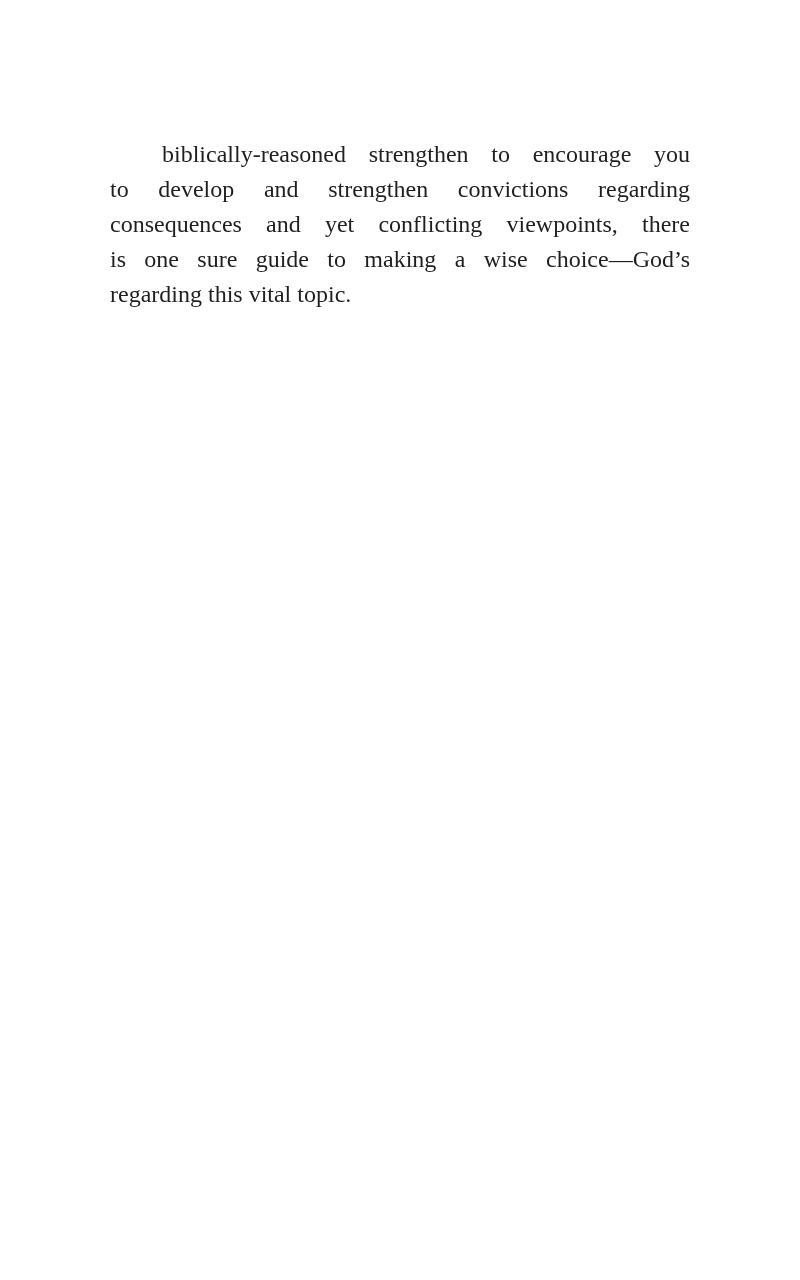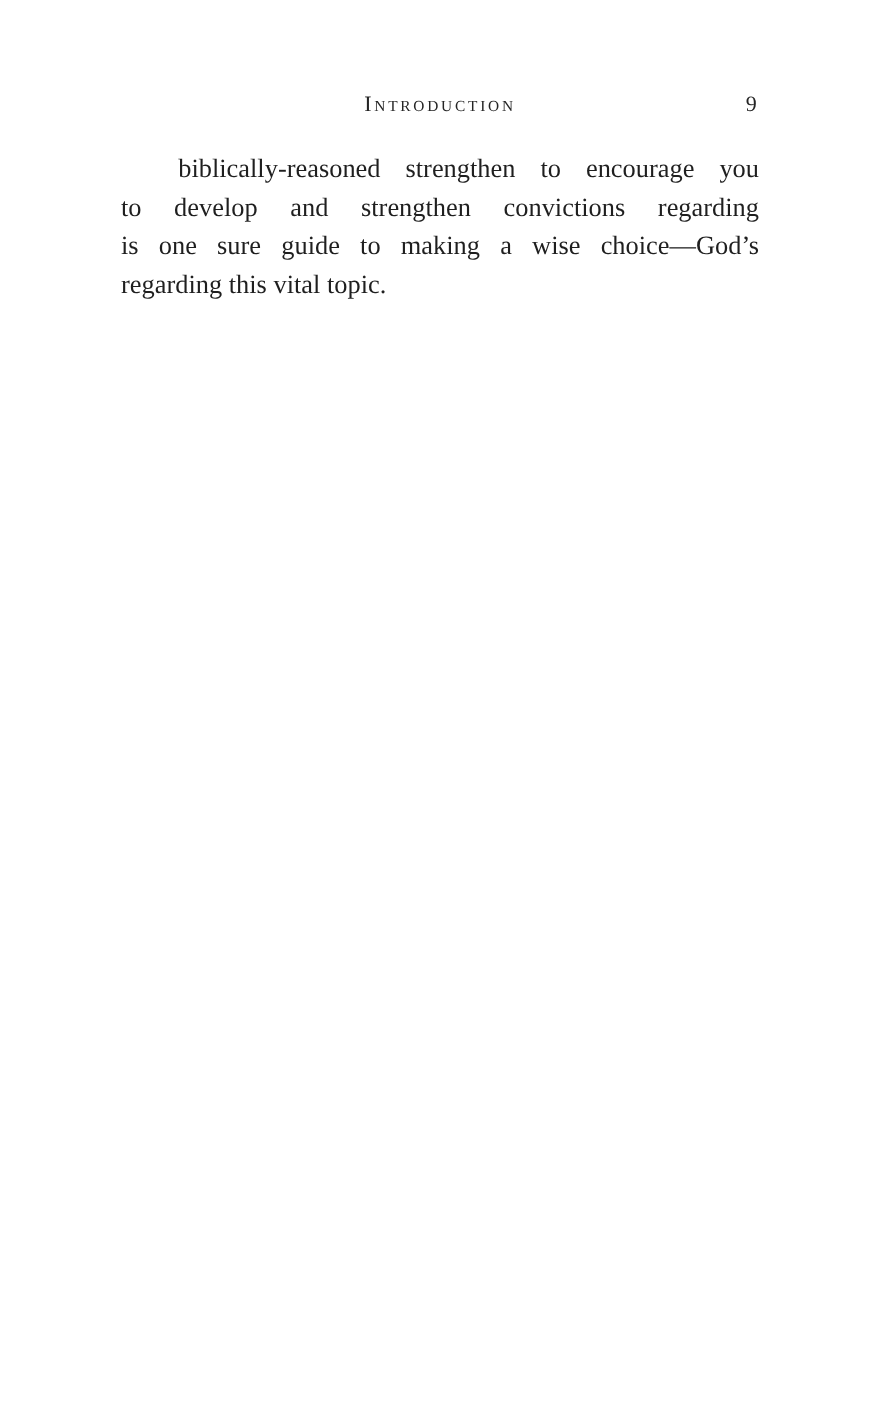--- a/index.html
+++ b/index.html
@@ -68,25 +68,22 @@
     text-align: left;
     text-align-last: left;
     font-family: Liberation Serif, serif;
   }
 </style>
 </head>
 <body>
 
 <div class="page">
 
-  <div class="running-header">
-    <span class="header-title">Introduction</span>
-    <span class="page-number">9</span>
-  </div>
 
   <div class="body-text">
     <div class="text-line">biblically-reasoned strengthen to encourage you</div>
     <div class="text-line">to develop and strengthen convictions regarding</div>
+    <div class="text-line">consequences and yet conflicting viewpoints, there</div>
     <div class="text-line">is one sure guide to making a wise choice—God’s</div>
     <div class="text-line">regarding this vital topic.</div>
   </div>
 
 </div>
 
 </body></html>

